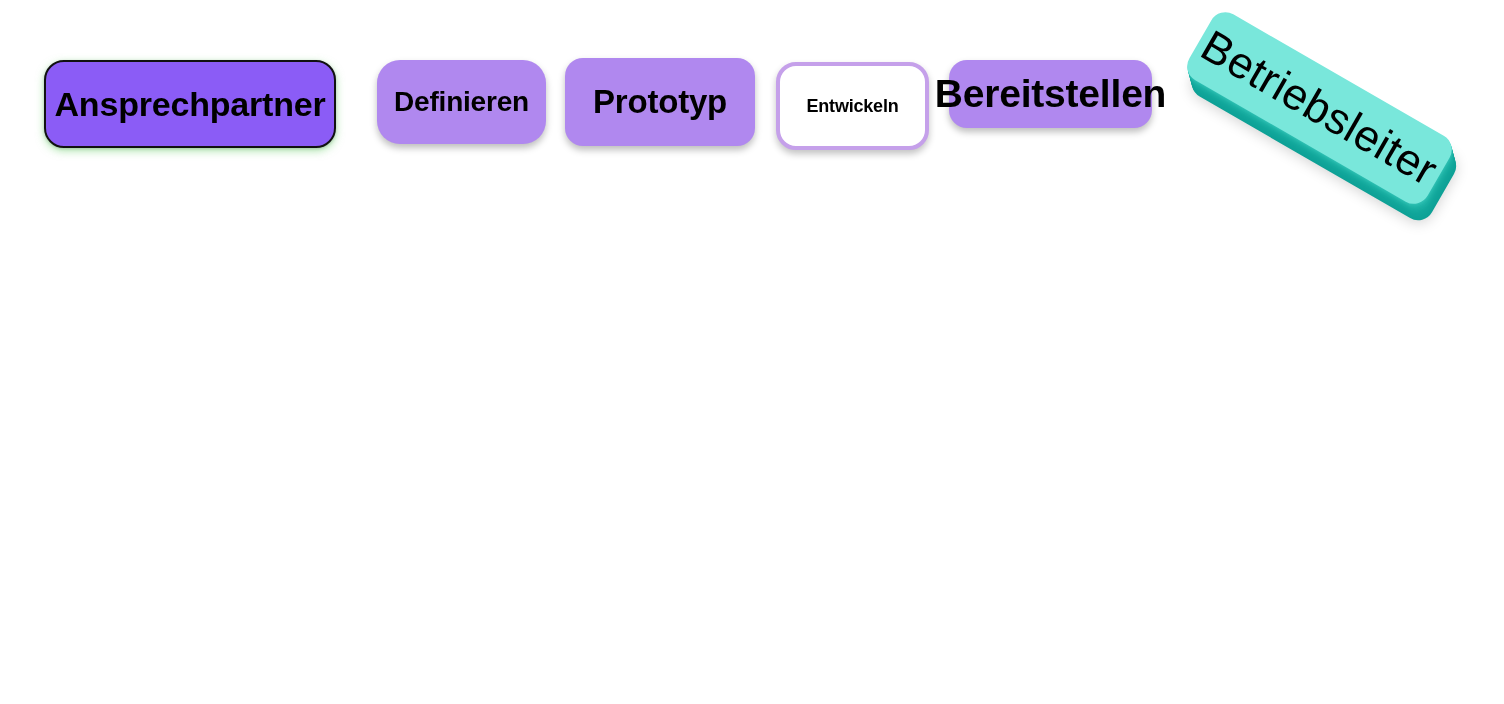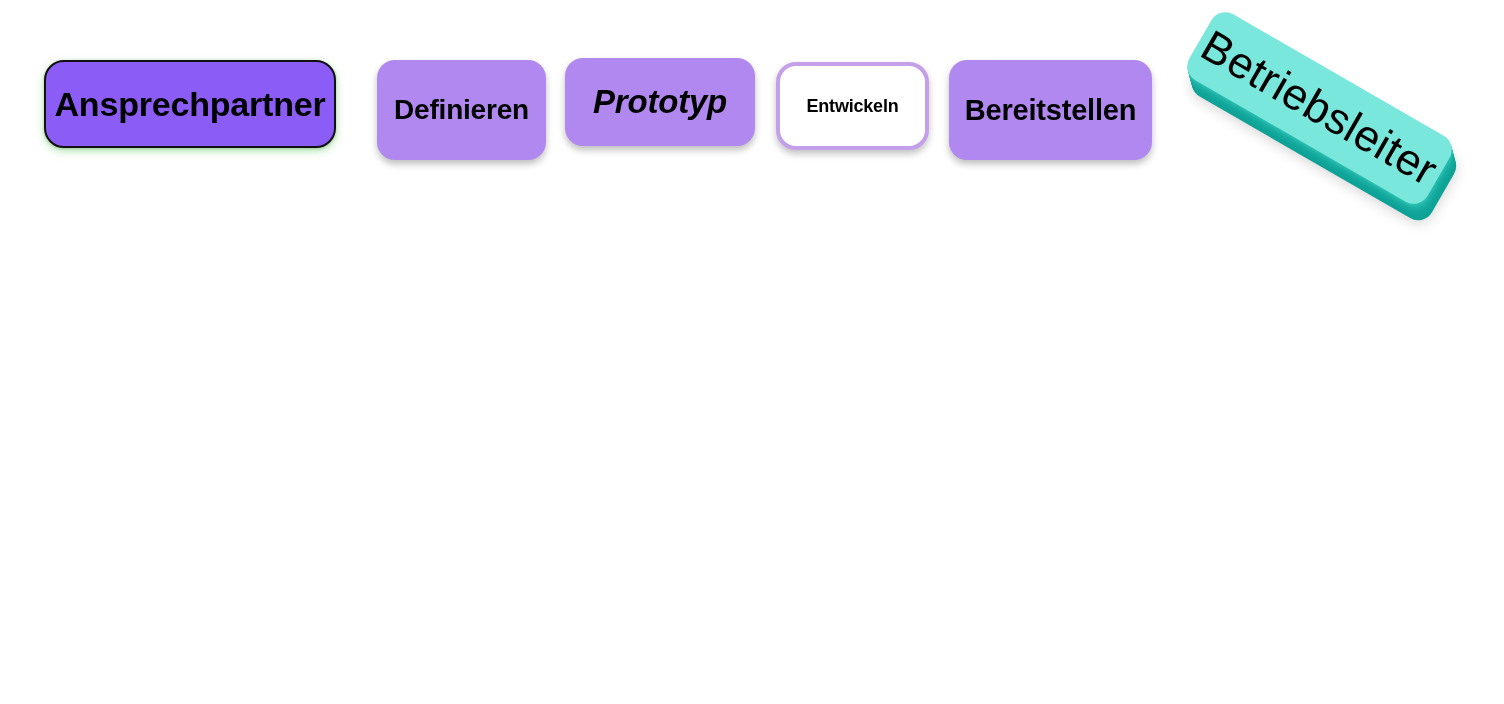--- a/index.html
+++ b/index.html
@@ -96,33 +96,33 @@
 </style>
 </head>
 <body>
 
 <div id="canvas">
 
   <div class="node node--start" style="left:44px; top:60px; width:292px; height:88px; font-size:34px;">
     <span>Ansprechpartner</span>
   </div>
 
-  <div class="node node--fill" style="left:377px; top:60px; width:169px; height:100px; font-size:28px;">
+  <div class="node node--fill" style="left:377px; top:60px; width:169px; height:84px; font-size:28px;border-radius:23px;">
     <span>Definieren</span>
   </div>
 
-  <div class="node node--fill" style="left:565px; top:58px; width:190px; height:88px; font-size:33px;font-style:italic;">
+  <div class="node node--fill" style="left:565px; top:58px; width:190px; height:88px; font-size:33px;">
     <span>Prototyp</span>
   </div>
 
   <div class="node node--outline" style="left:776px; top:62px; width:153px; height:88px; font-size:18px;text-align:right;">
     <span>Entwickeln</span>
   </div>
 
-  <div class="node node--fill" style="left:949px; top:60px; width:203px; height:100px; font-size:29px;">
+  <div class="node node--fill" style="left:949px; top:60px; width:203px; height:68px; font-size:39px;">
     <span>Bereitstellen</span>
   </div>
 
   <div class="card3d" style="left:1182px; top:70px; width:275px; height:76px; transform:rotate(30deg); transform-origin:50% 50%;">
     <span class="card3d__label" style="font-size:44px;">Betriebsleiter</span>
   </div>
 
 </div>
 
 </body></html>

